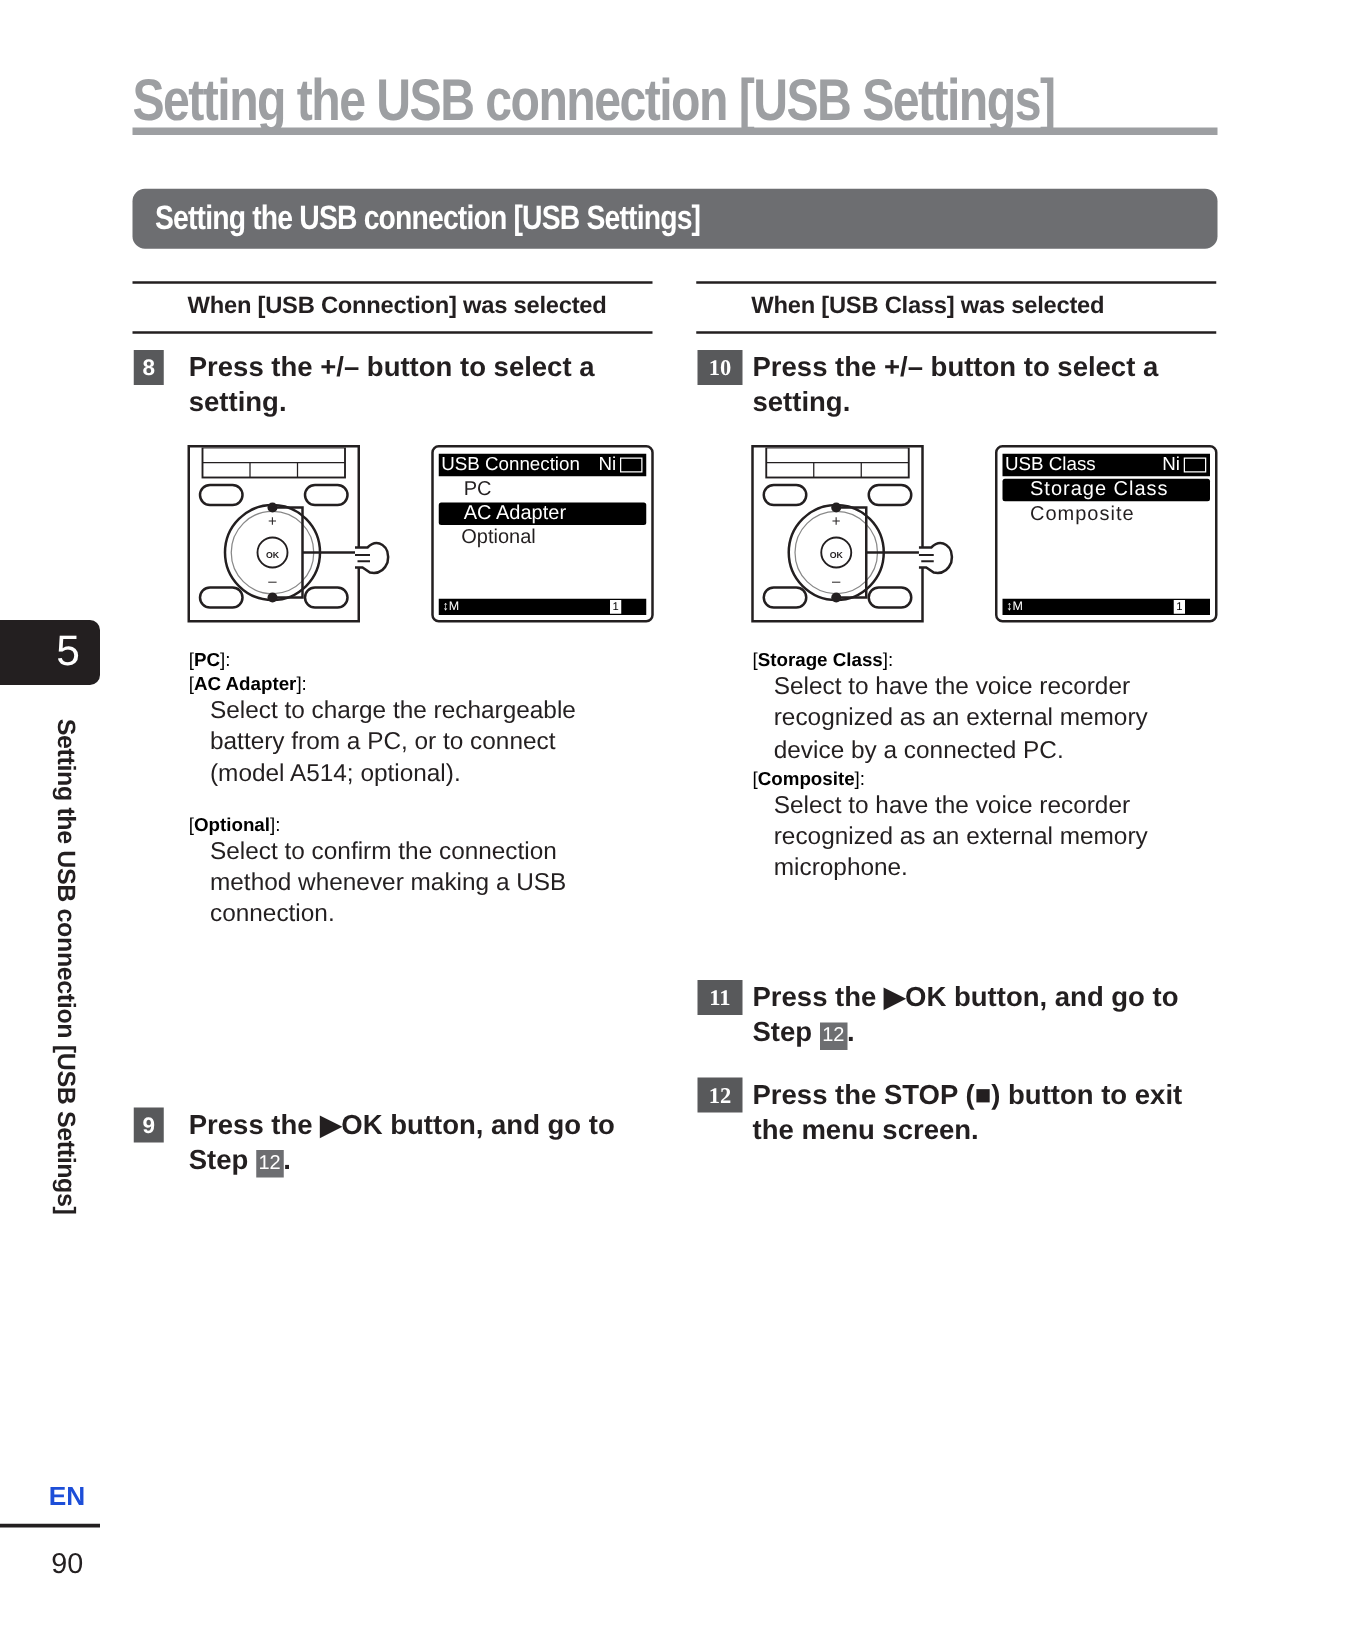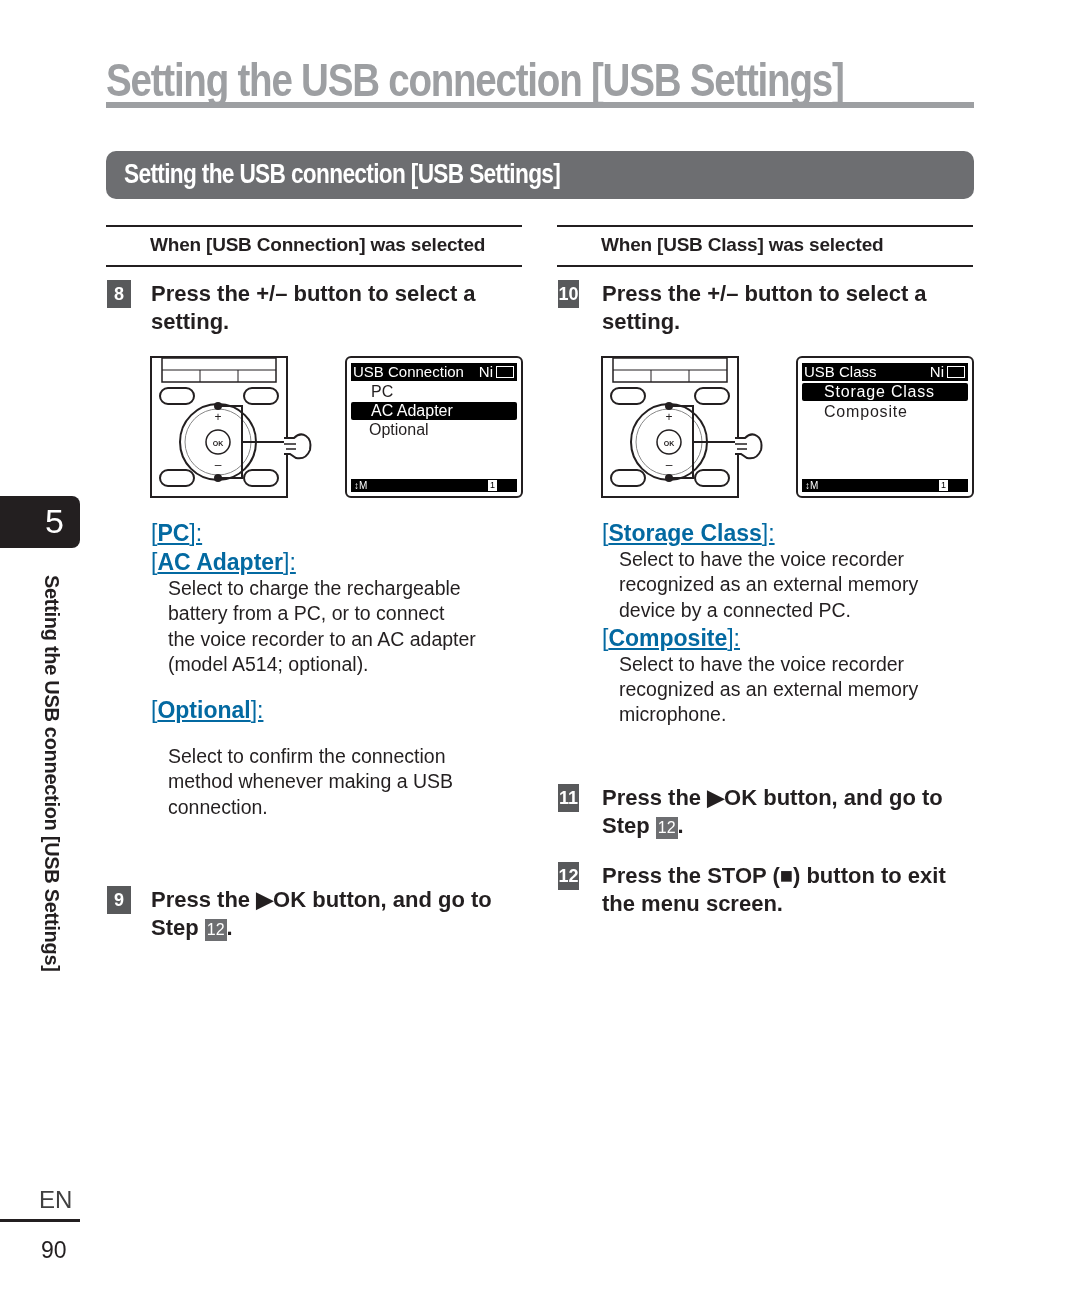--- a/index.html
+++ b/index.html
@@ -10,24 +10,24 @@
   .title-rule { left:106px; top:102px; width:868px; height:6px; background:#9d9fa2; }
 
   .section-bar { left:106px; top:151px; width:868px; height:48px; background:#6d6e71; border-radius:10px; }
   .section-bar span { position:absolute; left:18px; top:8px; color:#fff; font-weight:bold; font-size:27px; letter-spacing:-0.8px; transform:scaleX(0.84); transform-origin:left top; white-space:nowrap; }
 
   .cond { height:38px; border-top:2px solid #231f20; border-bottom:2px solid #231f20; }
   .cond span { position:absolute; left:44px; top:7px; font-size:19px; font-weight:bold; white-space:nowrap; letter-spacing:-0.2px; }
   .cond b { font-weight:bold; }
 
   .step-num { width:24px; height:28px; background:#58595b; color:#fff; font-weight:bold; font-size:18px; text-align:center; line-height:28px; }
-  .step-num.wide { width:21px; }
+  .step-num.wide { width:36px;font-family:Liberation Serif, serif; }
   .step-text { font-weight:bold; font-size:22px; line-height:28px; color:#231f20; }
 
-  .opt-label { font-size:23px; color:#0369a1;text-decoration:underline; }
+  .opt-label { font-size:15px; color:#000000; }
   .opt-label b { font-weight:bold; }
   .opt-desc { font-size:19.5px; line-height:25.3px; color:#231f20; }
 
   .inline-num { display:inline-block; background:#6d6e71; color:#fff; font-size:16px; padding:0 2px; line-height:22px; font-weight:normal; }
 
   .device { width:134px; height:138px; border:2px solid #231f20; background:#fff; }
   .lcd { width:174px; height:138px; border:2px solid #231f20; border-radius:6px; background:#fff; }
 
   .lcd-head { position:absolute; left:4px; top:5px; width:166px; height:18px; background:#000; color:#fff; font-size:15px; line-height:18px; }
   .lcd-head .t { position:absolute; left:2px; top:0; white-space:nowrap; }
@@ -36,21 +36,21 @@
   .lcd-item { position:absolute; left:4px; width:166px; height:18px; font-size:16px; line-height:18px; white-space:nowrap; }
   .lcd-item.sel { background:#000; color:#fff; border-radius:2px; }
   .lcd-foot { position:absolute; left:4px; bottom:4px; width:166px; height:13px; background:#000; color:#fff; font-size:10px; line-height:13px; }
   .lcd-foot .l { position:absolute; left:3px; }
   .lcd-foot .r { position:absolute; right:20px; top:1px; width:9px; height:11px; background:#fff; color:#000; font-size:9px; text-align:center; line-height:11px; }
 
   .chap-tab { left:0; top:496px; width:80px; height:52px; background:#231f20; border-radius:0 8px 8px 0; }
   .chap-tab span { position:absolute; right:16px; top:6px; color:#fff; font-size:34px; }
   .side-title { left:40px; top:575px; font-weight:bold; font-size:20px; color:#231f20; writing-mode:vertical-rl; white-space:nowrap; letter-spacing:-0.3px; }
 
-  .lang { left:39px; top:1186px; font-size:24px; color:#404040; }
+  .lang { left:39px; top:1186px; font-size:21px; color:#1d4ed8;font-weight:bold; }
   .foot-rule { left:0; top:1219px; width:80px; height:3px; background:#231f20; }
   .page-num { left:41px; top:1237px; font-size:23px; color:#231f20; }
 </style>
 </head>
 <body>
 
 <div class="abs page-title">Setting the USB connection [USB Settings]</div>
 <div class="abs title-rule"></div>
 
 <div class="abs section-bar">
@@ -108,25 +108,24 @@
     <span class="r">1</span>
   </div>
 </div>
 
 <div class="abs" style="left:151px;top:520px;width:380px;">
   <div class="opt-label">[<b>PC</b>]:</div>
   <div class="opt-label" style="margin-top:2px;">[<b>AC Adapter</b>]:</div>
   <div class="opt-desc" style="padding-left:17px;">
     <div>Select to charge the rechargeable</div>
     <div>battery from a PC, or to connect</div>
-    <div>the voice recorder to an AC adapter</div>
     <div>(model A514; optional).</div>
   </div>
   <div class="opt-label" style="margin-top:20px;">[<b>Optional</b>]:</div>
-  <div class="opt-desc" style="padding-left:17px;margin-top:20px;">
+  <div class="opt-desc" style="padding-left:17px;">
     <div>Select to confirm the connection</div>
     <div>method whenever making a USB</div>
     <div>connection.</div>
   </div>
 </div>
 
 <div class="abs step-num" style="left:107px;top:886px;">9</div>
 <div class="abs step-text" style="left:151px;top:886px;width:380px;">
   <div>Press the ▶OK button, and go to</div>
   <div><span>Step </span><span class="inline-num">12</span><span>.</span></div>

